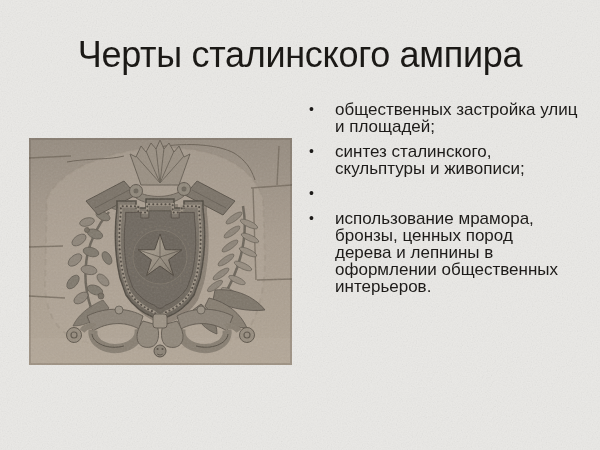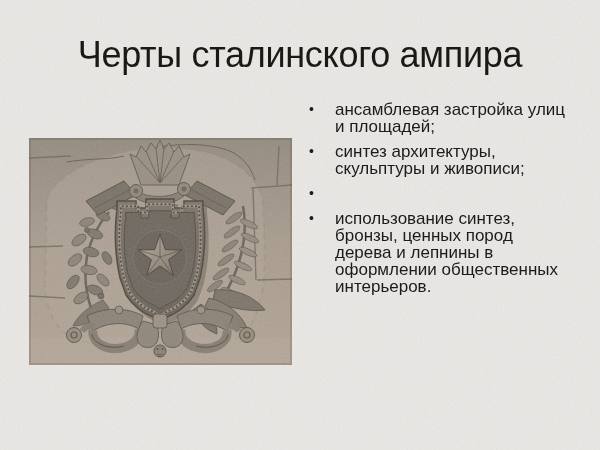--- a/index.html
+++ b/index.html
@@ -211,34 +211,34 @@
       </g>
 
       <rect width="263" height="227" filter="url(#grain2)" opacity="0.14"></rect>
       <rect x="1" y="1" width="261" height="225" fill="none" stroke="rgba(70,60,48,0.18)" stroke-width="2"></rect>
     </svg>
   </figure>
 
   <ul class="bullets">
     <li>
       <span class="bullet-marker">•</span>
-      <span class="bullet-text">ансамблевая застройка улиц
+      <span class="bullet-text">общественных застройка улиц
 и площадей;</span>
     </li>
     <li>
       <span class="bullet-marker">•</span>
-      <span class="bullet-text">синтез архитектуры,
+      <span class="bullet-text">синтез сталинского,
 скульптуры и живописи;</span>
     </li>
     <li>
       <span class="bullet-marker">•</span>
     </li>
     <li>
       <span class="bullet-marker">•</span>
-      <span class="bullet-text">использование синтез,
+      <span class="bullet-text">использование мрамора,
 бронзы, ценных пород
 дерева и лепнины в
 оформлении общественных
 интерьеров.</span>
     </li>
   </ul>
 
 </div>
 
 </body></html>

